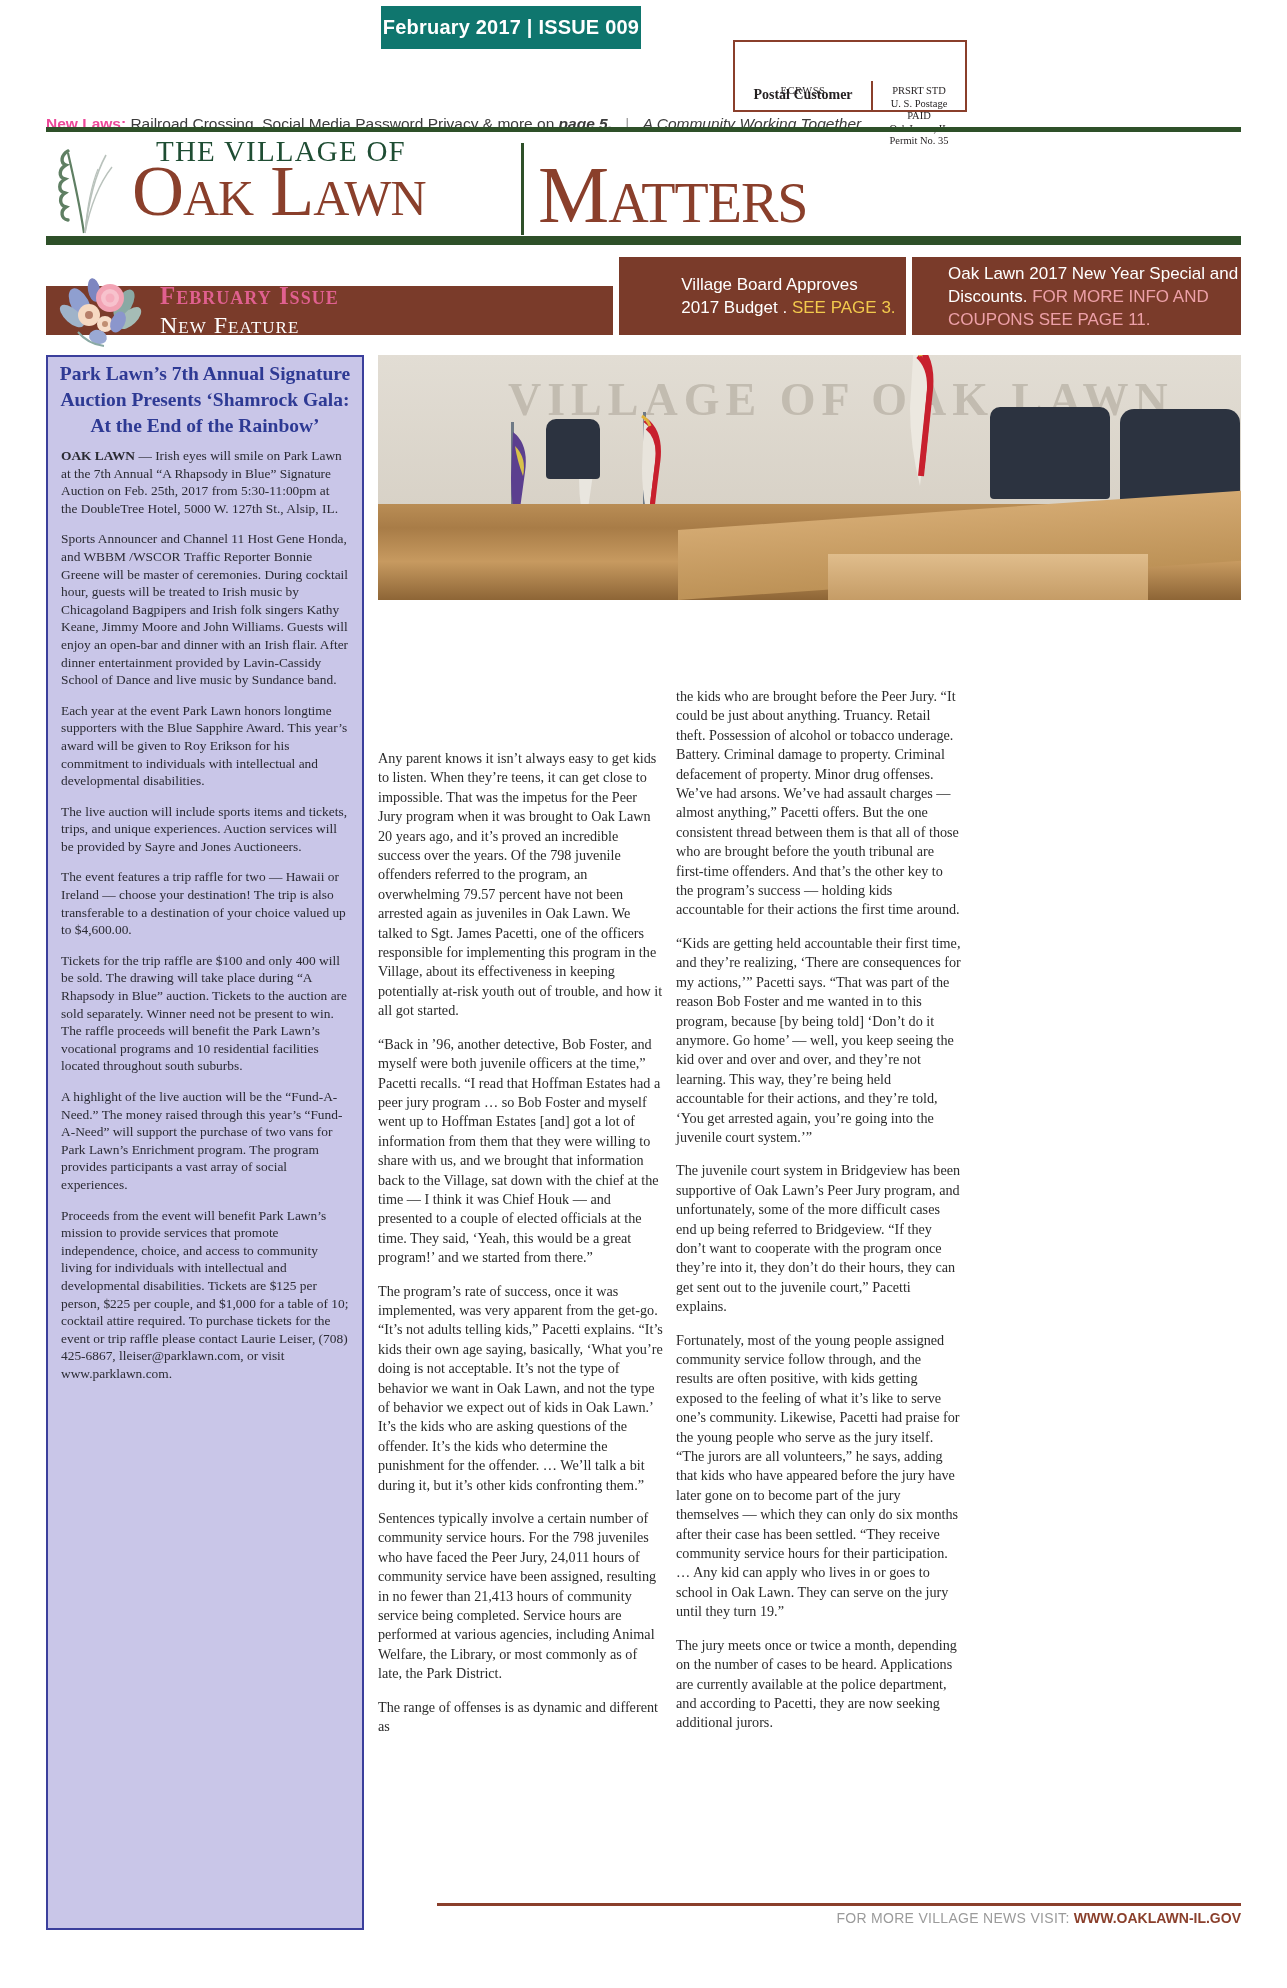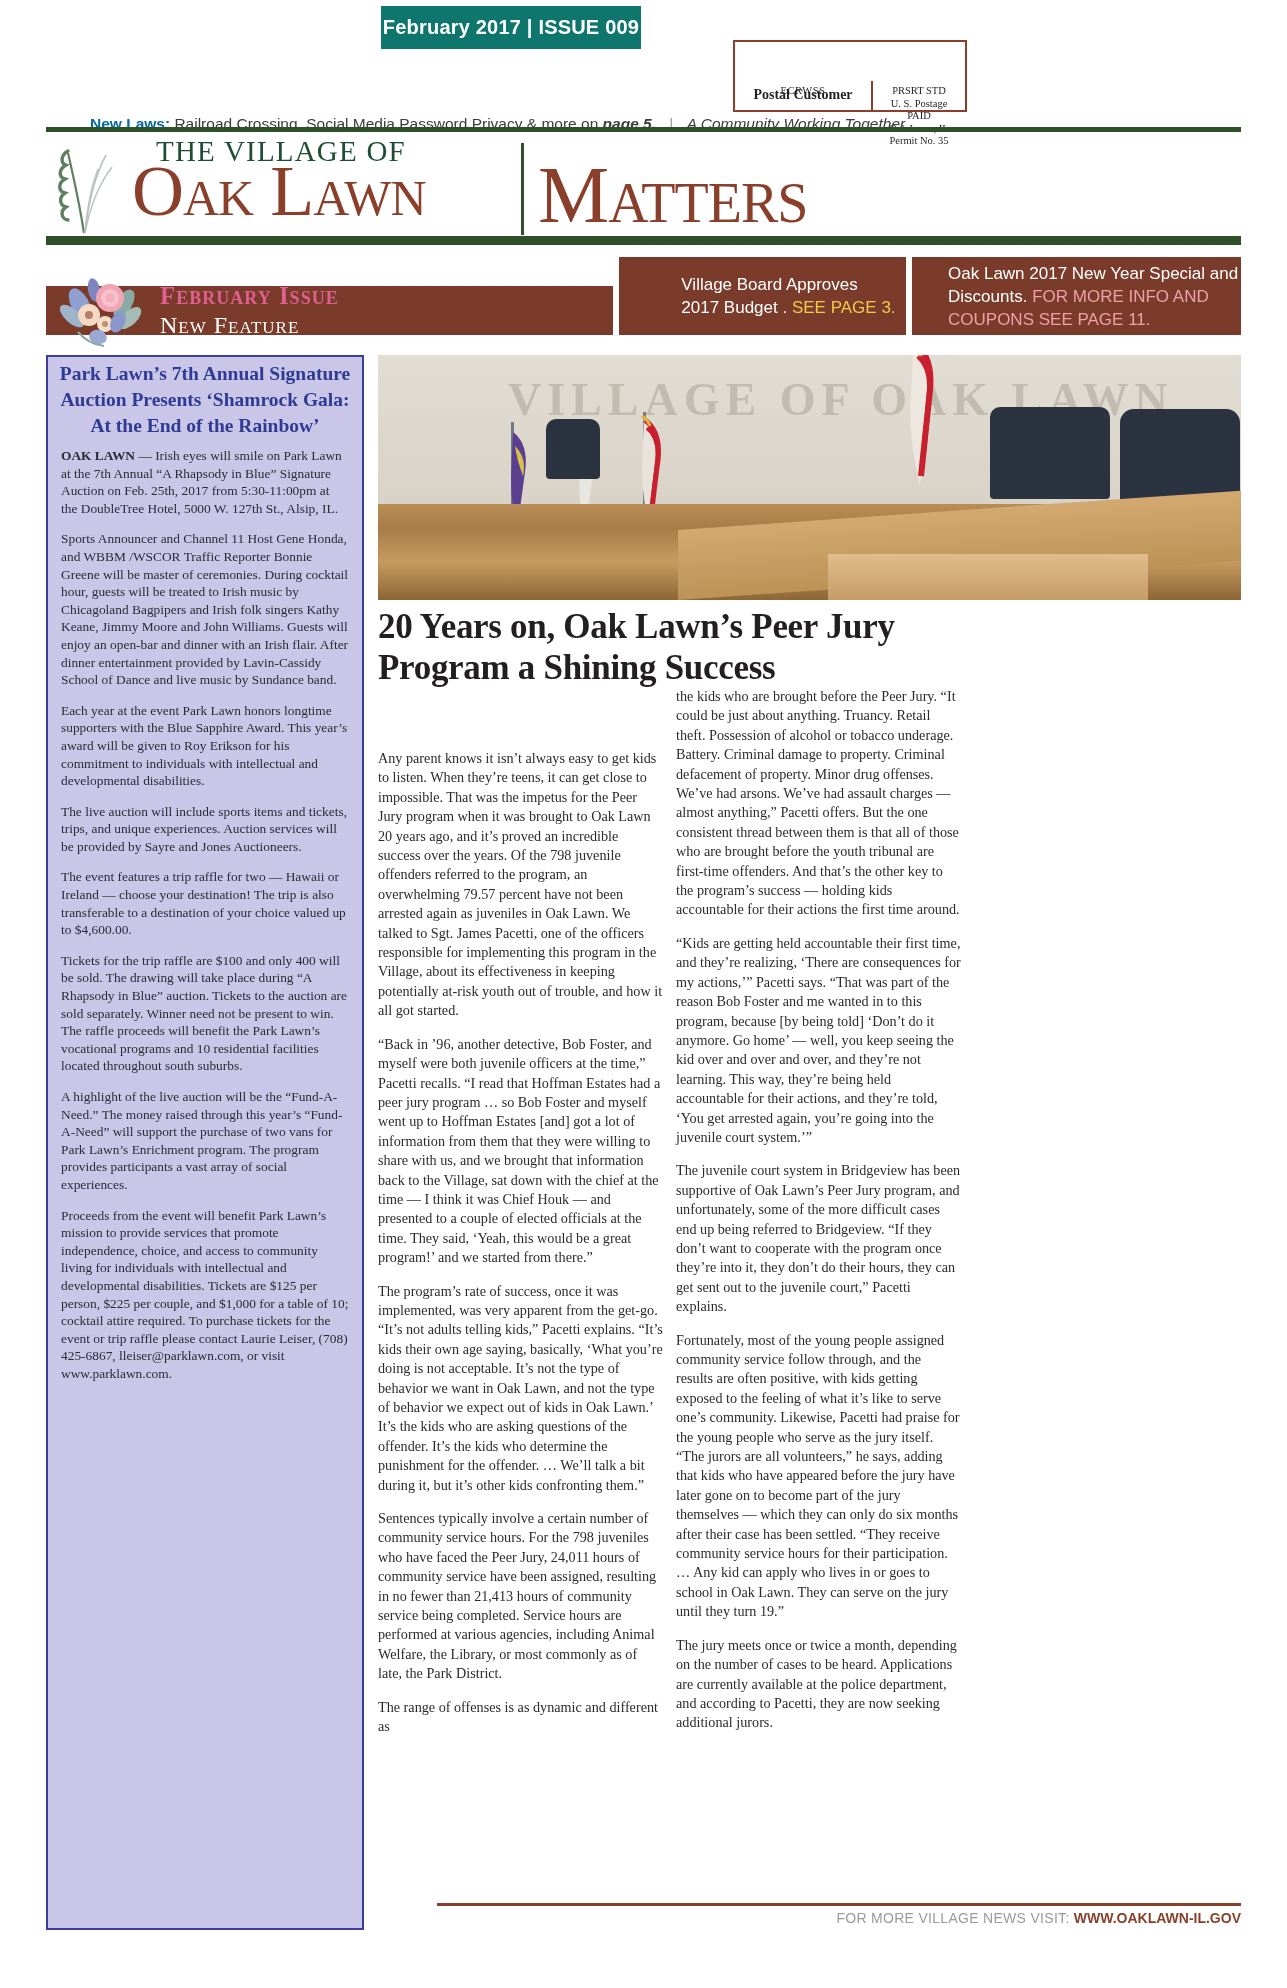--- a/index.html
+++ b/index.html
@@ -35,21 +35,21 @@
   .indicia .ecrwss{ font-size:10.5px; letter-spacing:.6px; }
   .indicia .postal-cust{ position:absolute; left:0; right:0; bottom:7px; font-weight:700; font-size:14px; }
   .indicia .right div{ font-size:10.5px; line-height:12.6px; }
 
   
   .newslaws{
     position:absolute; left:46px; top:115px; width:690px;
     font-family:"Liberation Sans", sans-serif;
     font-size:15.5px; color:#3b3b3b; white-space:nowrap;
   }
-  .newslaws .lbl{ color:#0369a1; font-weight:700;margin-left:44px; }
+  .newslaws .lbl{ color:#ec4899; font-weight:700; }
   .newslaws .pg{ font-style:italic; font-weight:700; }
   .newslaws .sep{ color:#9a9a9a; padding:0 9px; font-weight:300; }
   .newslaws .tagline{ font-style:italic; }
 
   
   .rule-top{ position:absolute; left:46px; top:127px; width:1195px; height:5px; background:#2e5029; }
   .rule-bot{ position:absolute; left:46px; top:236px; width:1195px; height:9px; background:#2e5029; }
   .masthead{ position:absolute; left:46px; top:133px; width:1195px; height:102px; }
   .wheat{ position:absolute; left:8px; top:4px; width:62px; height:98px; }
   .village-of{
@@ -294,23 +294,20 @@
 
     <div class="ph-chair" style="left:168px; top:64px; width:54px; height:60px;"></div>
     <div class="ph-chair" style="left:612px; top:52px; width:120px; height:92px;"></div>
     <div class="ph-chair" style="left:742px; top:54px; width:120px; height:120px; border-radius:14px;"></div>
 
     <div class="ph-desk"></div>
     <div class="ph-desk2"></div>
     <div style="position:absolute;left:450px;bottom:0;width:320px;height:46px;background:linear-gradient(180deg,#e0bd8c,#c59c66);"></div>
   </div>
 
-  <div class="article">
-    <div class="headline">20 Years on, Oak Lawn’s Peer Jury Program a Shining Success</div>
-  </div>
 
   <div class="cols">
     <div class="col c1">
       <p>Any parent knows it isn’t always easy to get kids to listen. When they’re teens, it can get close to impossible. That was the impetus for the Peer Jury program when it was brought to Oak Lawn 20 years ago, and it’s proved an incredible success over the years. Of the 798 juvenile offenders referred to the program, an overwhelming 79.57 percent have not been arrested again as juveniles in Oak Lawn. We talked to Sgt. James Pacetti, one of the officers responsible for implementing this program in the Village, about its effectiveness in keeping potentially at-risk youth out of trouble, and how it all got started.</p>
       <p>“Back in ’96, another detective, Bob Foster, and myself were both juvenile officers at the time,” Pacetti recalls. “I read that Hoffman Estates had a peer jury program … so Bob Foster and myself went up to Hoffman Estates [and] got a lot of information from them that they were willing to share with us, and we brought that information back to the Village, sat down with the chief at the time — I think it was Chief Houk — and presented to a couple of elected officials at the time. They said, ‘Yeah, this would be a great program!’ and we started from there.”</p>
       <p>The program’s rate of success, once it was implemented, was very apparent from the get-go. “It’s not adults telling kids,” Pacetti explains. “It’s kids their own age saying, basically, ‘What you’re doing is not acceptable. It’s not the type of behavior we want in Oak Lawn, and not the type of behavior we expect out of kids in Oak Lawn.’ It’s the kids who are asking questions of the offender. It’s the kids who determine the punishment for the offender. … We’ll talk a bit during it, but it’s other kids confronting them.”</p>
       <p>Sentences typically involve a certain number of community service hours. For the 798 juveniles who have faced the Peer Jury, 24,011 hours of community service have been assigned, resulting in no fewer than 21,413 hours of community service being completed. Service hours are performed at various agencies, including Animal Welfare, the Library, or most commonly as of late, the Park District.</p>
       <p>The range of offenses is as dynamic and different as</p>
     </div>
     <div class="col c2">

